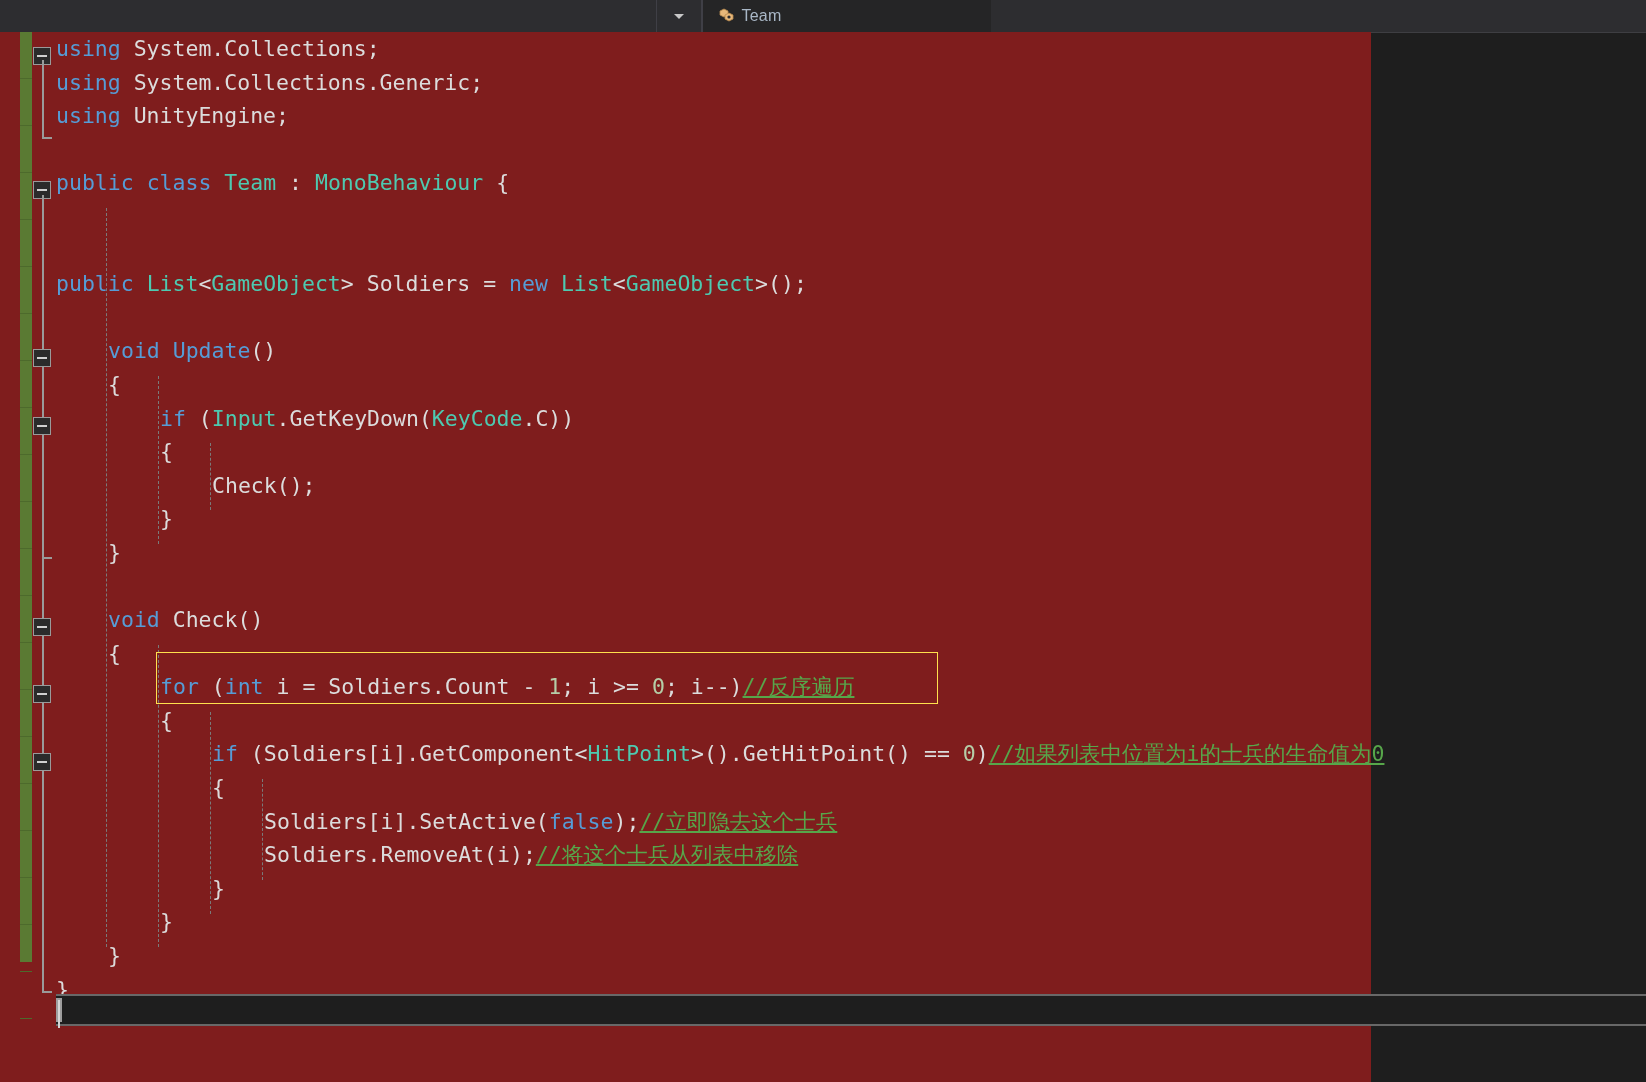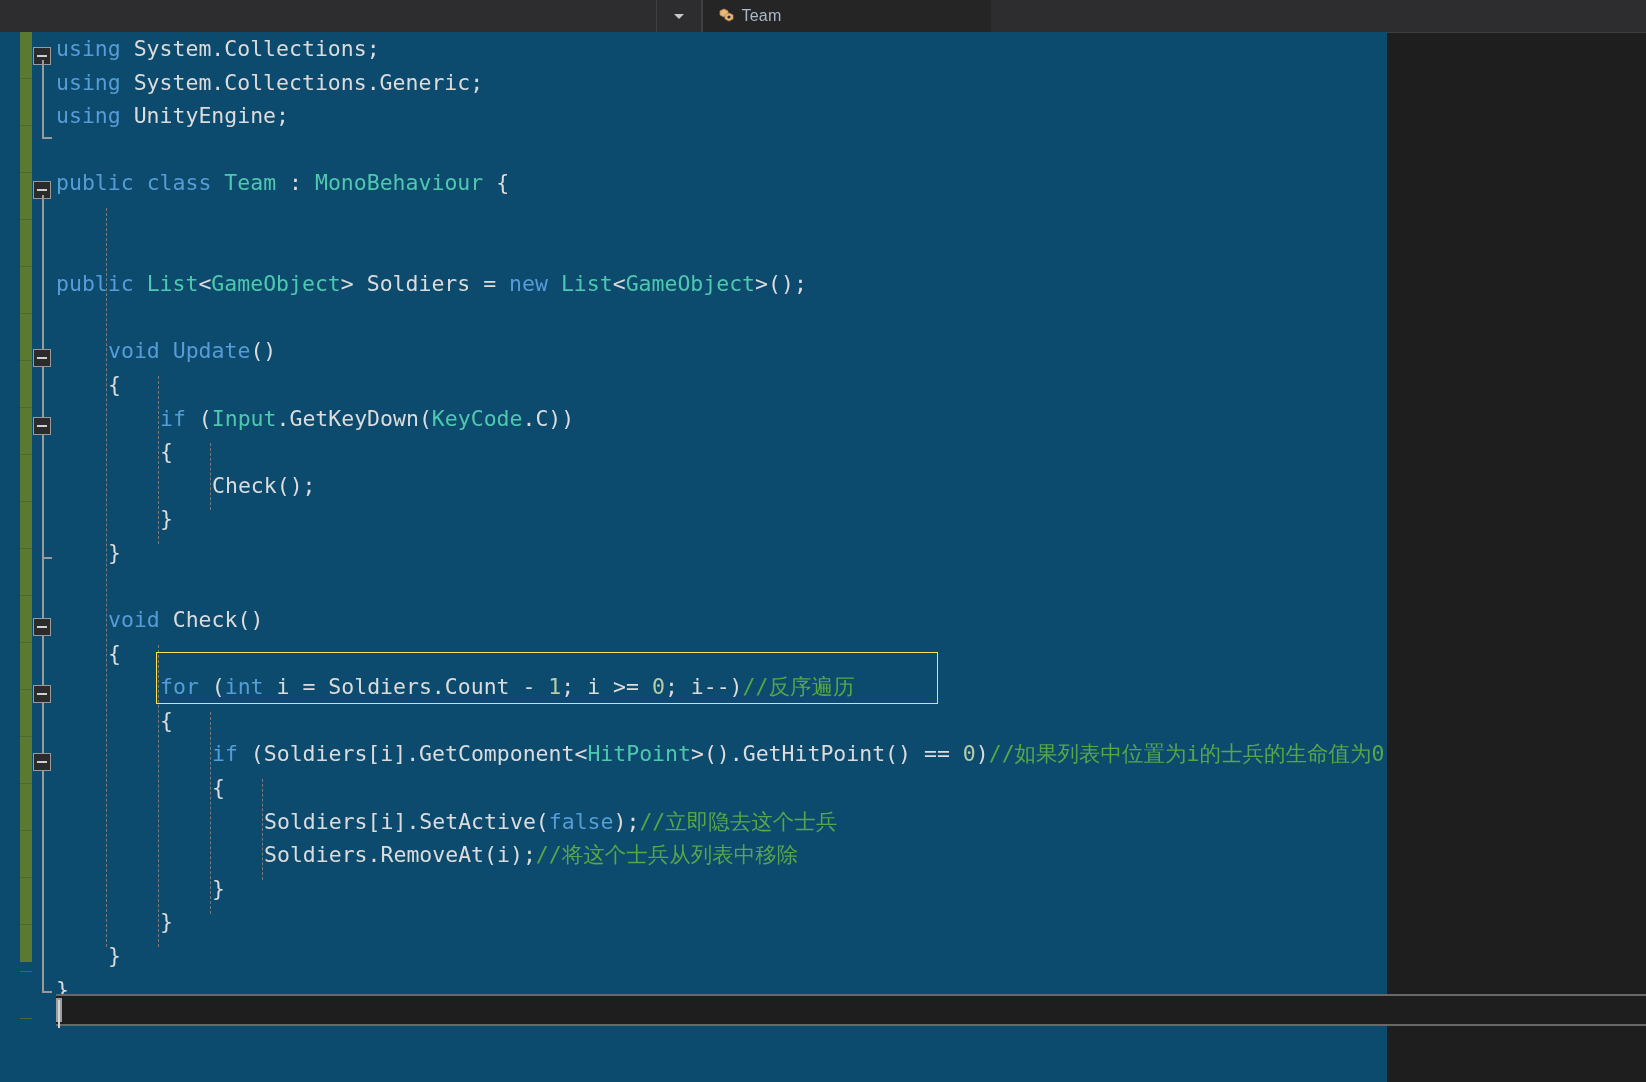--- a/index.html
+++ b/index.html
@@ -31,21 +31,21 @@
     display:flex;align-items:center;gap:7px;padding:0 14px;
   }
   .class-icon{width:18px;height:18px;position:relative;flex:0 0 auto;}
   .tb-tab-label{
     color:#a9b7c6;font-family:"Liberation Sans",sans-serif;font-size:16px;letter-spacing:.2px;
   }
   .tb-right{flex:1 1 auto;background:#2d2d30;}
 
   
   .editor{
-    position:absolute;left:0;top:32px;width:1371px;height:1050px;background:#0c4a6e;padding-left:16px;
+    position:absolute;left:0;top:32px;width:1371px;height:1050px;background:#7f1d1d;
   }
   .change-bar{
     position:absolute;left:20px;top:0;width:12px;height:930px;background:#5a7a33;
   }
   .change-bar .seg{height:46px;border-bottom:1px solid #4d6a2c;}
 
   
   .fold-rail{position:absolute;background:#9a9a9a;width:2px;}
   .fold-tick{position:absolute;background:#9a9a9a;height:2px;}
   .fold-box{
@@ -63,21 +63,21 @@
 
   
   .code{
     position:absolute;left:56px;top:0;right:0;
     font-family:"DejaVu Sans Mono","Liberation Mono",monospace;
     font-size:21.5px;line-height:33.6px;white-space:pre;
   }
   .ln{height:33.6px;position:relative;color:#dcdcdc;}
   .k{color:#569cd6;}      
   .t{color:#4ec9b0;}      
-  .c{color:#57a64a;}      
+  .c{color:#57a64a;text-decoration:underline;}      
   .n{color:#b5cea8;}      
   .id{color:#dcdcdc;}     
   .p{color:#dcdcdc;}
 
   
   .hl-box{
     position:absolute;left:156px;top:620px;width:782px;height:52px;
     border:1px solid #ffe14d;box-sizing:border-box;pointer-events:none;
   }
 

